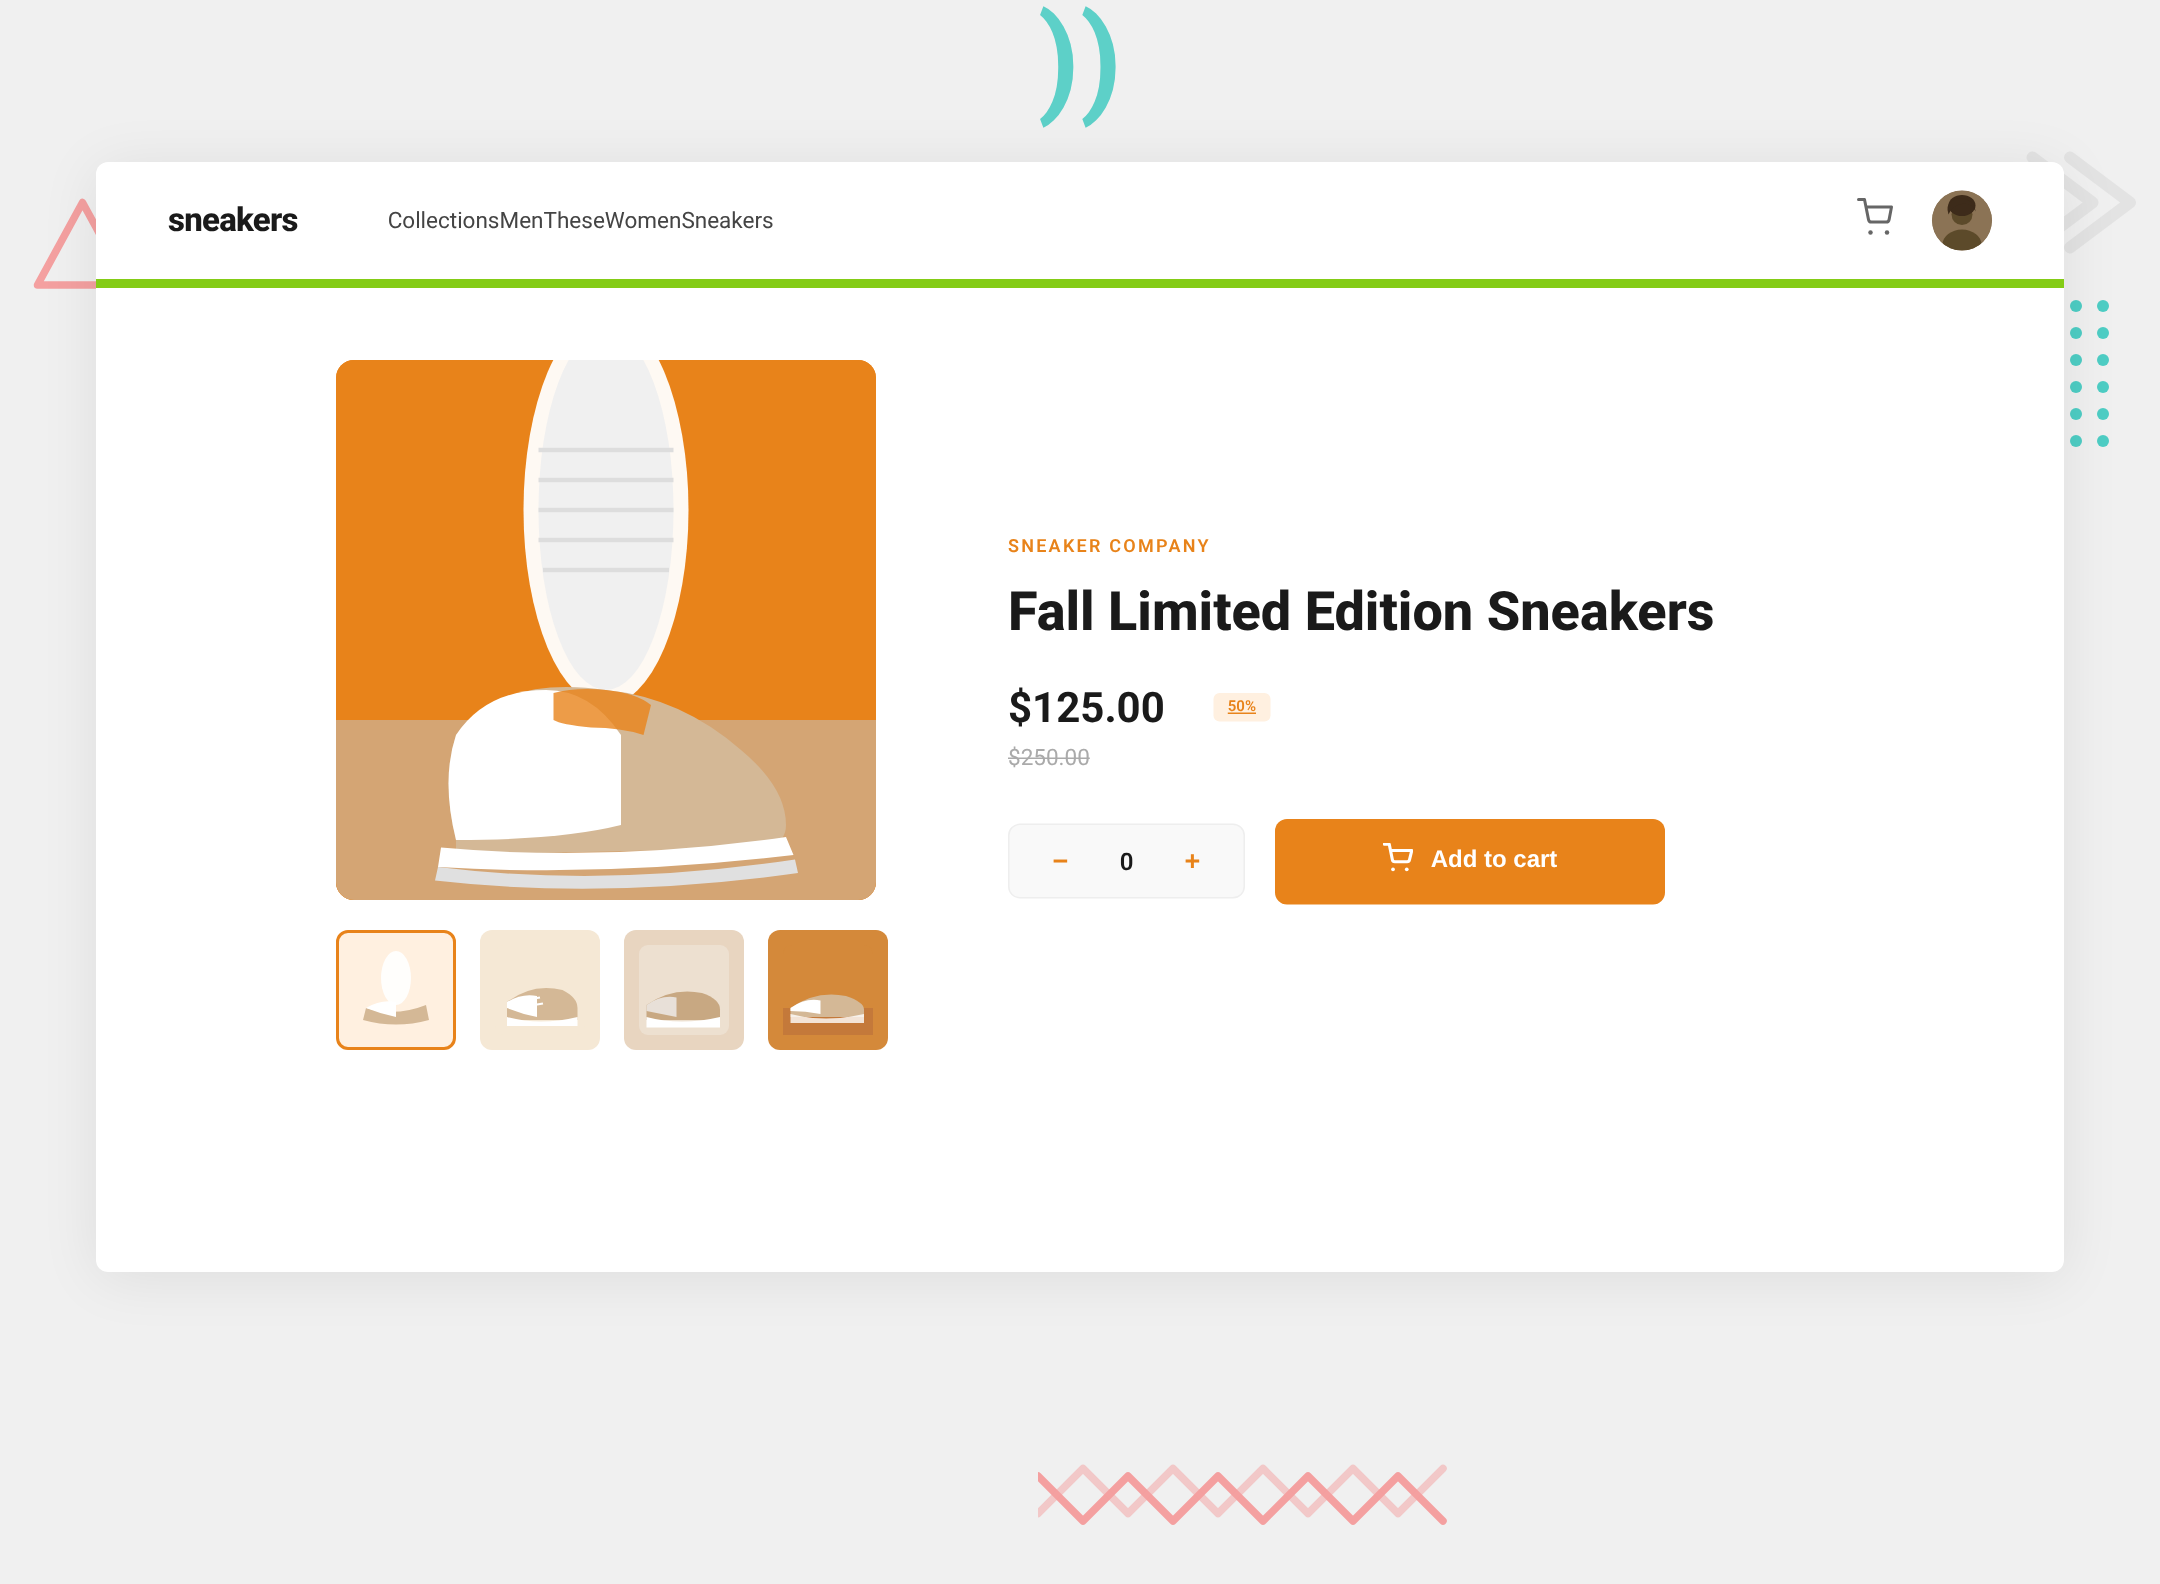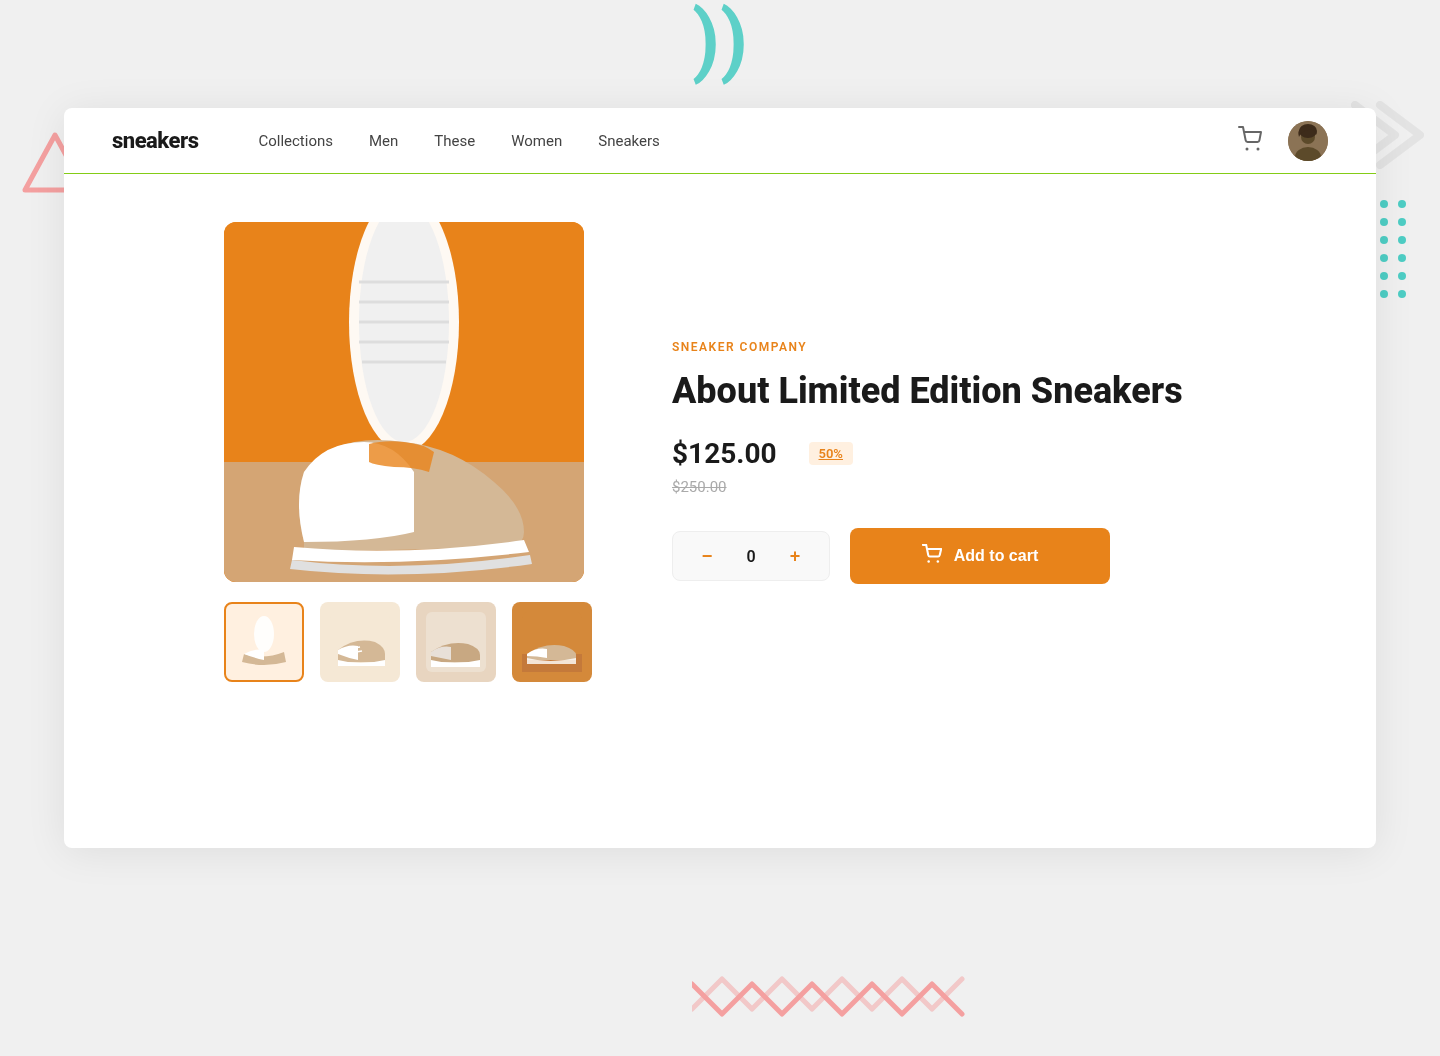--- a/index.html
+++ b/index.html
@@ -66,35 +66,34 @@
       border-radius: 8px;
       box-shadow: 0 4px 40px rgba(0,0,0,0.08);
       min-height: 740px;
     }
 
     
     nav {
       display: flex;
       align-items: center;
       padding: 0 48px;
-      height: 66px;
-      border-bottom: 1px solid #84cc16;
+      height: 84px;
+      border-bottom: 6px solid #84cc16;
     }
 
     .logo {
       font-size: 22px;
       font-weight: 800;
       color: #1a1a1a;
       letter-spacing: -0.5px;
       margin-right: 60px;
     }
 
     .nav-links {
       display: flex;
-      gap: 36px;
       flex: 1;
       align-items: center;
     }
 
     .nav-link {
       font-size: 15px;
       color: #444;
       text-decoration: none;
       cursor: pointer;
     }
@@ -213,21 +212,21 @@
 
     .current-price {
       font-size: 28px;
       font-weight: 700;
       color: #1a1a1a;
     }
 
     .discount-badge {
       background: #FFF0E0;
       color: #E8831A;
-      font-size: 13px;
+      font-size: 10px;
       font-weight: 600;
       padding: 4px 10px;
       border-radius: 4px;
       text-decoration: underline;
     }
 
     .original-price {
       font-size: 15px;
       color: #aaa;
       text-decoration: line-through;
@@ -468,21 +467,21 @@
             <path d="M5,42 Q22,30 42,34 Q54,38 54,43 L54,48 L5,48Z" fill="#D4B896"></path>
             <path d="M5,42 Q15,35 25,37 L25,46 Q15,44 5,44Z" fill="white"></path>
             <path d="M5,46 Q28,52 54,46 L54,52 L5,52Z" fill="white" opacity="0.8"></path>
           </svg>
         </div>
       </div>
     </div>
 
     <div class="product-details">
       <div class="brand-label">SNEAKER COMPANY</div>
-      <h1 class="product-title">About Limited Edition Sneakers</h1>
+      <h1 class="product-title">Fall Limited Edition Sneakers</h1>
 
       <div class="price-row">
         <span class="current-price">$125.00</span>
         <span class="discount-badge">50%</span>
       </div>
       <div class="original-price">$250.00</div>
 
       <div class="cart-row">
         <div class="quantity-control">
           <button class="qty-btn">−</button>

